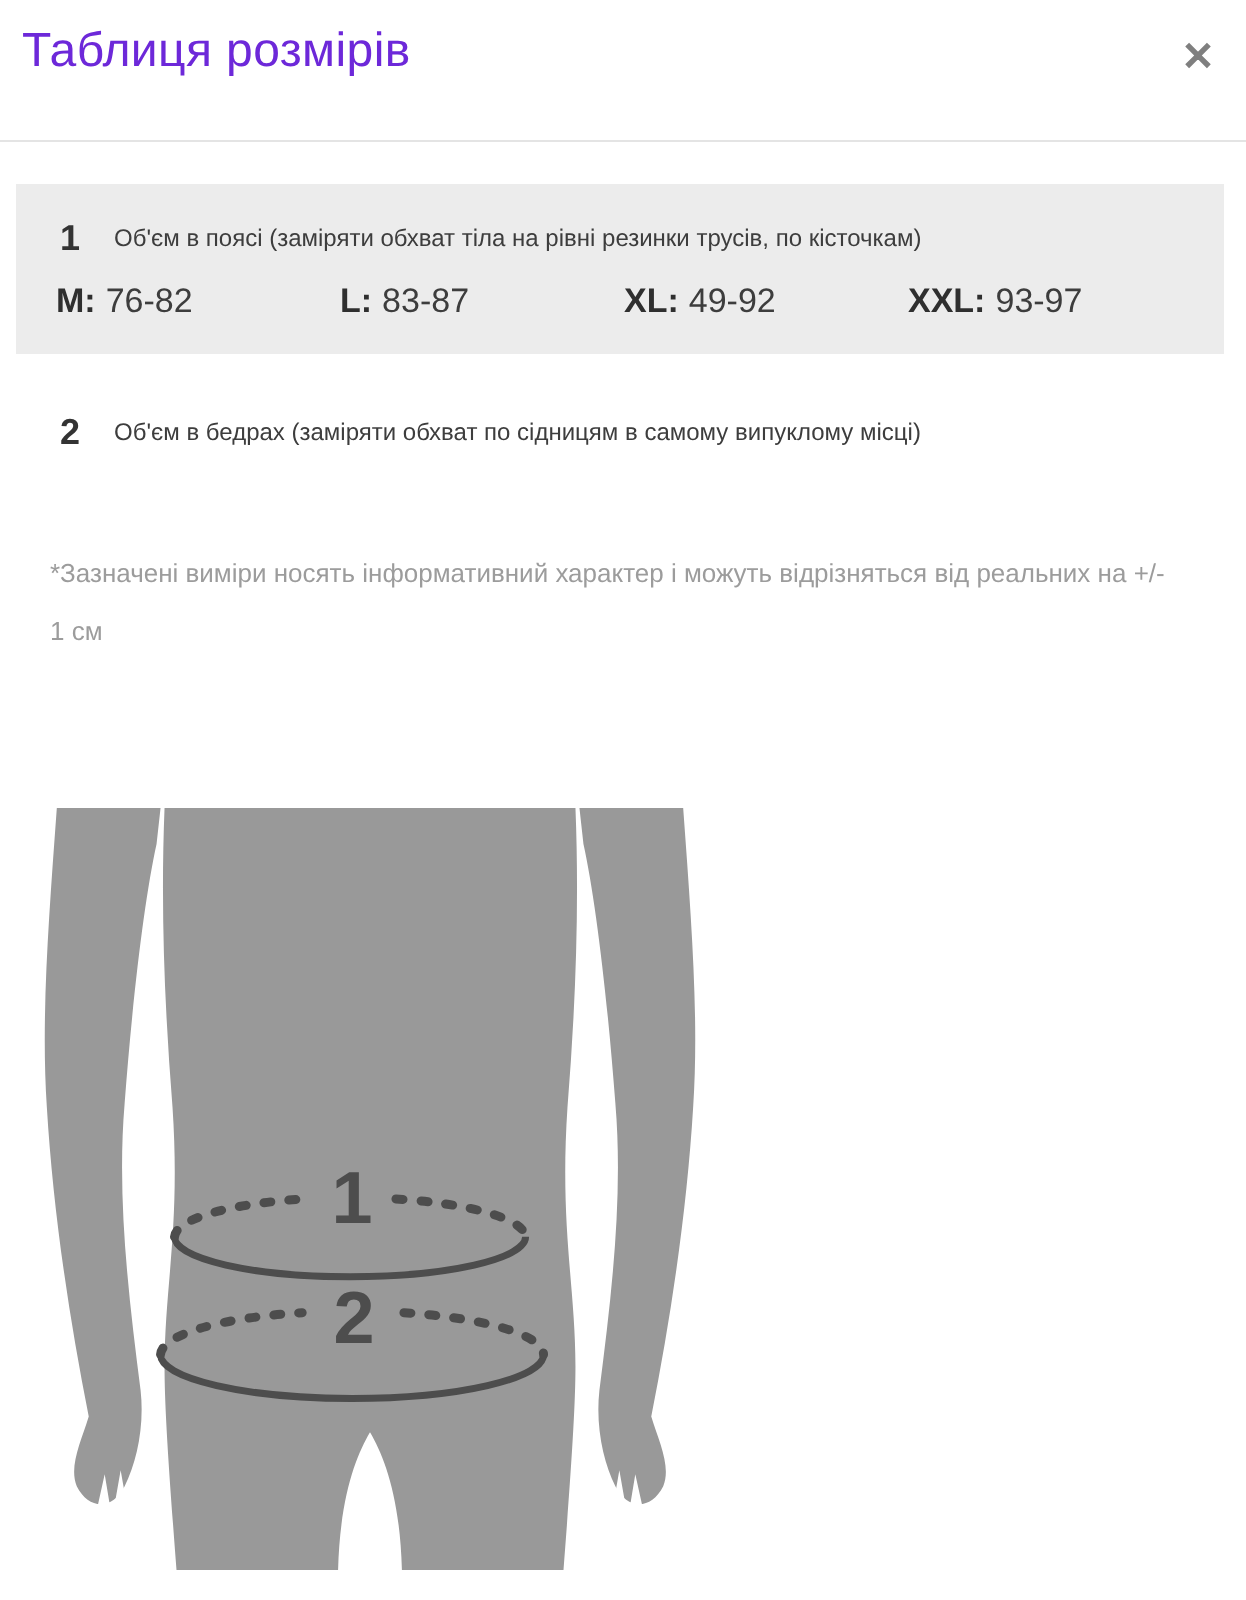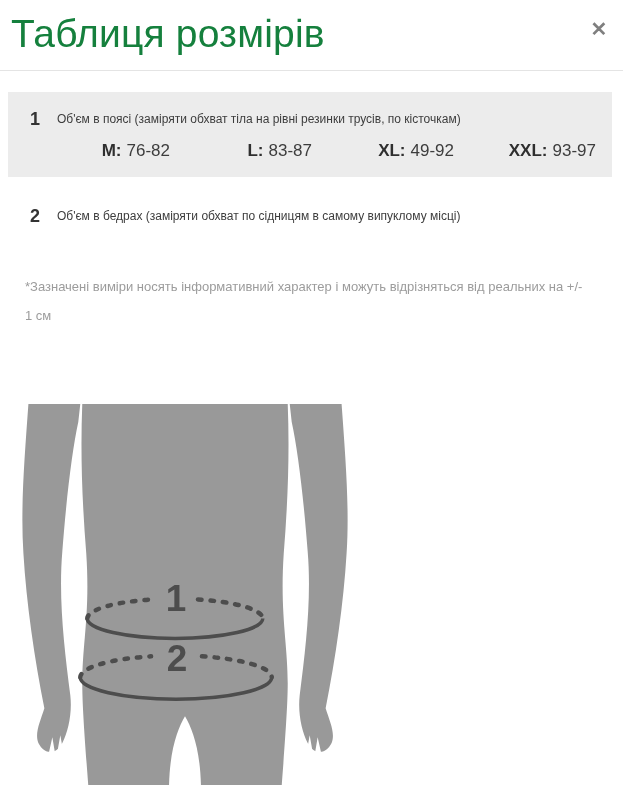--- a/index.html
+++ b/index.html
@@ -20,23 +20,23 @@
   .modal-header {
     position: relative;
     height: 71px;
     border-bottom: 1px solid #e4e4e4;
     box-sizing: border-box;
   }
   .modal-title {
     position: absolute;
     left: 11px;
     top: 12px;
-    font-size: 39px;
+    font-size: 24px;
     font-weight: 500;
-    color: #15803d;
+    color: #6d28d9;
     letter-spacing: 0.2px;
   }
   .close-btn {
     position: absolute;
     right: 11px;
     top: 16px;
     width: 26px;
     height: 26px;
     border: none;
     background: transparent;
@@ -77,21 +77,20 @@
     flex: 1;
     font-size: 12px;
     line-height: 29px;
     color: #3d3d3d;
   }
   .sizes-line {
     display: flex;
     margin-top: 7px;
     font-size: 17px;
     color: #3d3d3d;
-    text-align: right;
   }
   .size-cell {
     width: 142px;
     flex: 0 0 142px;
     white-space: nowrap;
   }
   .size-label {
     font-weight: bold;
     color: #2f2f2f;
     margin-right: 5px;

